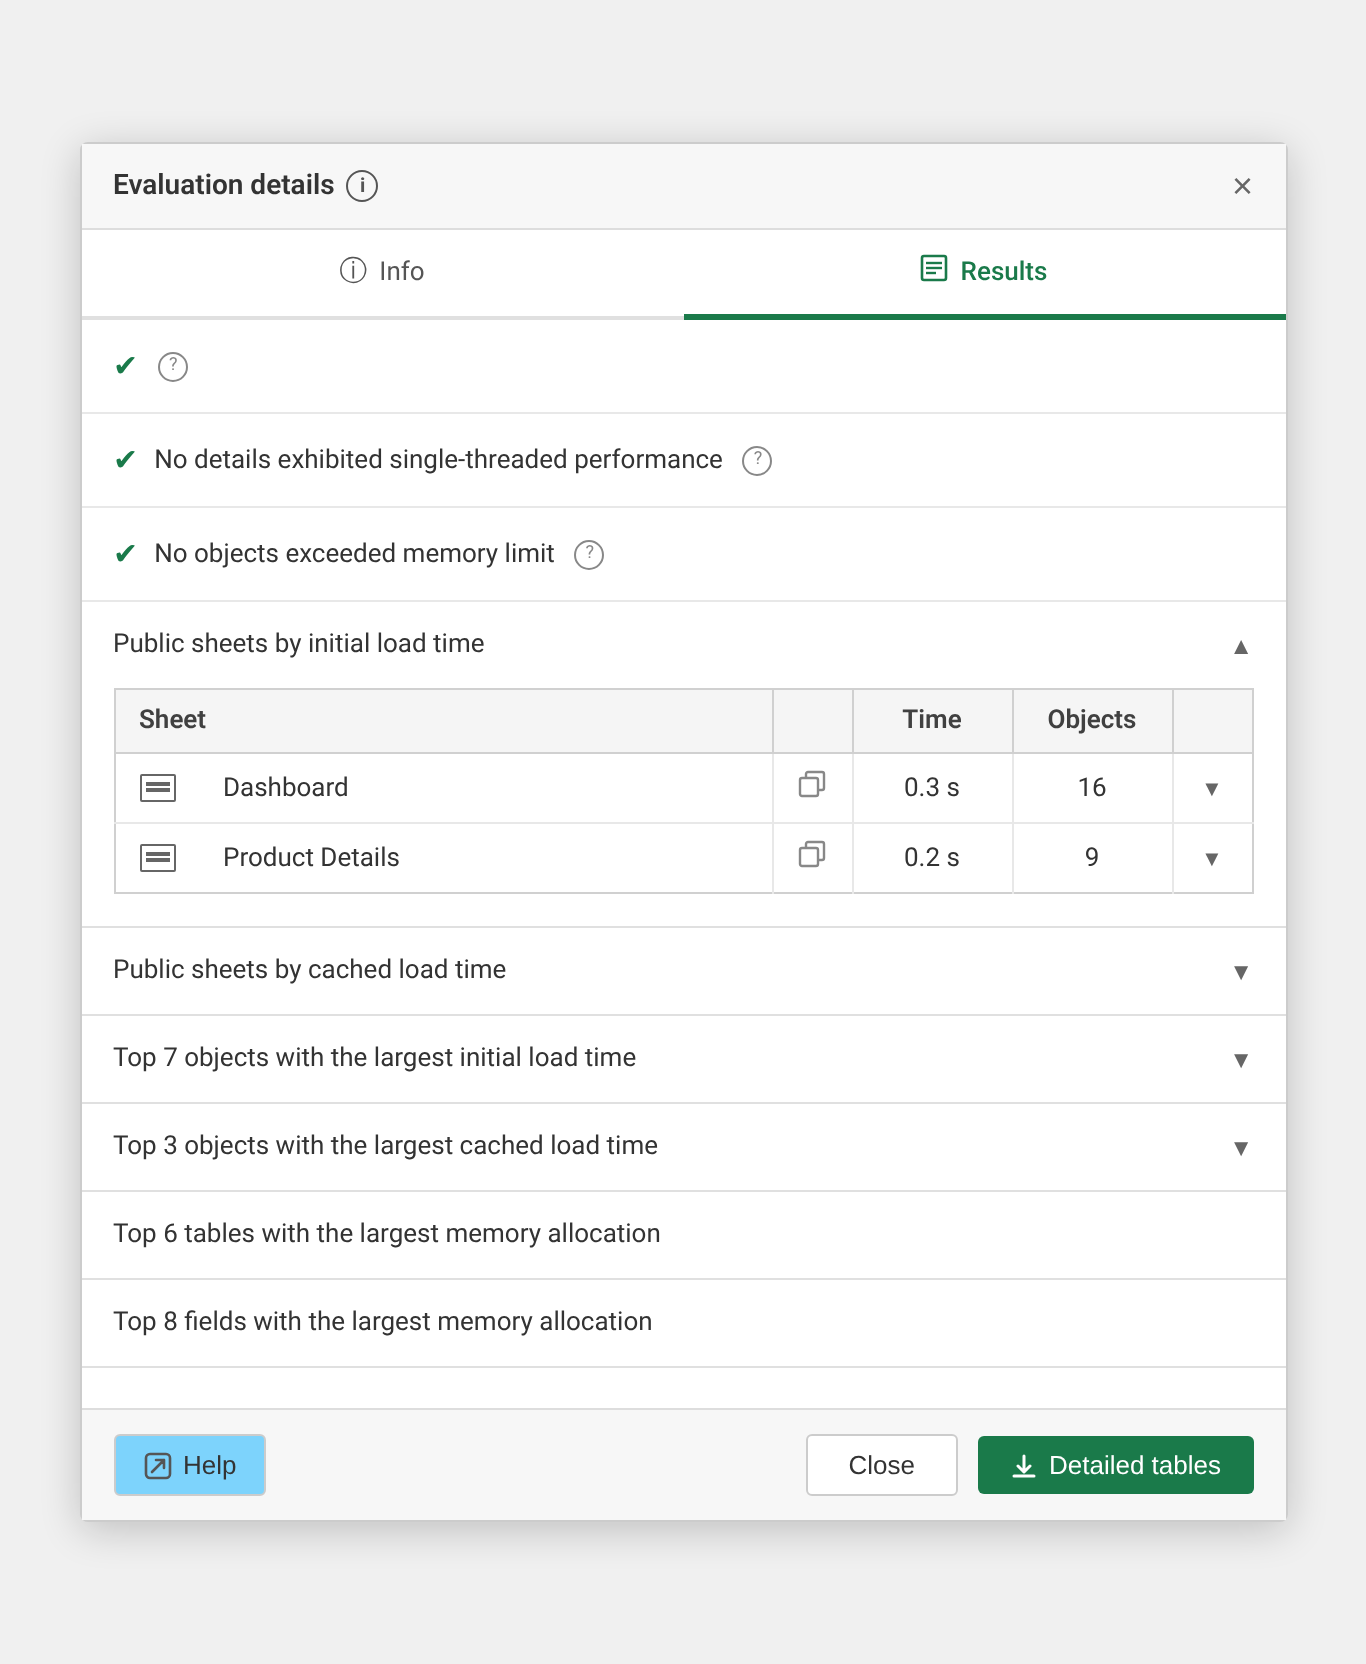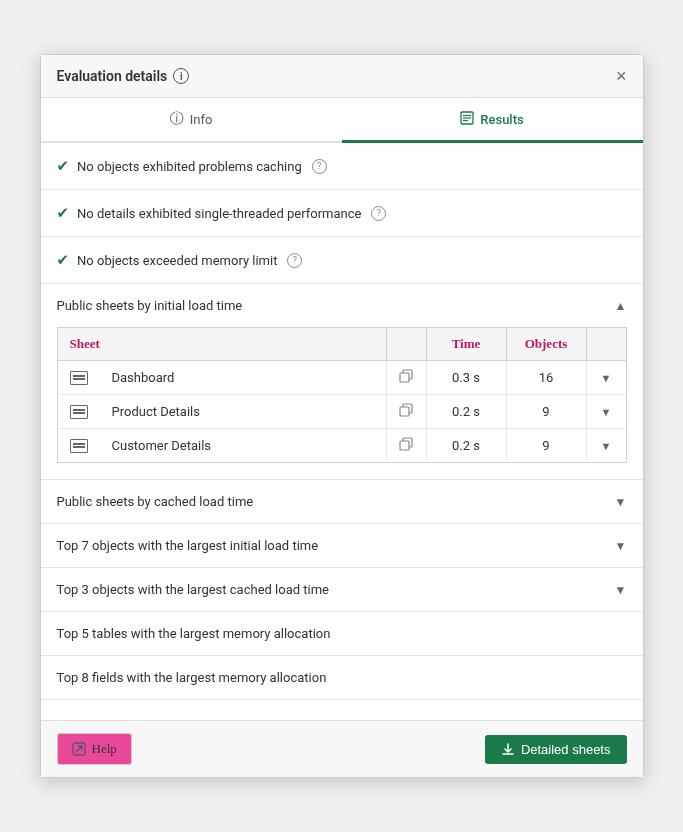--- a/index.html
+++ b/index.html
@@ -131,24 +131,23 @@
       width: 100%;
       border-collapse: collapse;
       border: 1px solid #d0d0d0;
       font-size: 13px;
     }
     .data-table th {
       background: #f5f5f5;
       padding: 8px 12px;
       text-align: left;
       font-weight: 600;
-      color: #be185d;
+      color: #404040;
       border-bottom: 1px solid #d0d0d0;
       border-right: 1px solid #d0d0d0;
-      font-family: Liberation Serif, serif;
     }
     .data-table th:last-child {
       border-right: none;
     }
     .data-table td {
       padding: 8px 12px;
       border-bottom: 1px solid #e8e8e8;
       border-right: 1px solid #e8e8e8;
       color: #333;
     }
@@ -195,26 +194,25 @@
       padding: 12px 16px;
       border-top: 1px solid #ddd;
       background: #f7f7f7;
     }
     .btn-help {
       display: flex;
       align-items: center;
       gap: 6px;
       padding: 7px 14px;
       border: 1px solid #ccc;
-      background: #ec4899;
+      background: #7dd3fc;
       border-radius: 3px;
       cursor: pointer;
       font-size: 13px;
       color: #333;
-      font-family: Liberation Serif, serif;
     }
     .btn-close {
       padding: 7px 20px;
       border: 1px solid #ccc;
       background: #fff;
       border-radius: 3px;
       cursor: pointer;
       font-size: 13px;
       color: #333;
     }
@@ -274,21 +272,20 @@
         </svg>
       </span>
       <span>Results</span>
     </div>
   </div>
 
   <div class="modal-body">
 
     <div class="check-row">
       <span class="check-icon">✔</span>
-      <span>No objects exhibited problems caching</span>
       <span class="question-circle">?</span>
     </div>
 
     <div class="check-row">
       <span class="check-icon">✔</span>
       <span>No details exhibited single-threaded performance</span>
       <span class="question-circle">?</span>
     </div>
 
     <div class="check-row">
@@ -341,37 +338,20 @@
               <td class="copy-cell">
                 <svg width="14" height="14" viewBox="0 0 14 14" fill="none" xmlns="http://www.w3.org/2000/svg">
                   <rect x="4" y="1" width="9" height="9" rx="1" stroke="#888" stroke-width="1.2"></rect>
                   <rect x="1" y="4" width="9" height="9" rx="1" stroke="#888" stroke-width="1.2" fill="white"></rect>
                 </svg>
               </td>
               <td class="time-cell" style="text-align:center;">0.2 s</td>
               <td class="objects-cell" style="text-align:center;">9</td>
               <td style="text-align:center;"><span class="row-chevron">▼</span></td>
             </tr>
-            <tr>
-              <td class="col-sheet">
-                <div class="sheet-cell">
-                  <span class="sheet-icon"></span>
-                  <span>Customer Details</span>
-                </div>
-              </td>
-              <td class="copy-cell">
-                <svg width="14" height="14" viewBox="0 0 14 14" fill="none" xmlns="http://www.w3.org/2000/svg">
-                  <rect x="4" y="1" width="9" height="9" rx="1" stroke="#888" stroke-width="1.2"></rect>
-                  <rect x="1" y="4" width="9" height="9" rx="1" stroke="#888" stroke-width="1.2" fill="white"></rect>
-                </svg>
-              </td>
-              <td class="time-cell" style="text-align:center;">0.2 s</td>
-              <td class="objects-cell" style="text-align:center;">9</td>
-              <td style="text-align:center;"><span class="row-chevron">▼</span></td>
-            </tr>
           </tbody>
         </table>
       </div>
     </div>
 
     <div class="section">
       <div class="section-header">
         <span>Public sheets by cached load time</span>
         <span class="chevron">▼</span>
       </div>
@@ -386,21 +366,21 @@
 
     <div class="section">
       <div class="section-header">
         <span>Top 3 objects with the largest cached load time</span>
         <span class="chevron">▼</span>
       </div>
     </div>
 
     <div class="section">
       <div class="section-header">
-        <span>Top 5 tables with the largest memory allocation</span>
+        <span>Top 6 tables with the largest memory allocation</span>
       </div>
     </div>
 
     <div class="section">
       <div class="section-header">
         <span>Top 8 fields with the largest memory allocation</span>
       </div>
     </div>
 
     <div style="height: 20px;"></div>
@@ -409,22 +389,23 @@
 
   <div class="modal-footer">
     <button class="btn-help">
       <svg width="14" height="14" viewBox="0 0 14 14" fill="none" xmlns="http://www.w3.org/2000/svg">
         <rect x="1" y="1" width="12" height="12" rx="2" stroke="#555" stroke-width="1.3"></rect>
         <path d="M4 10 L10 4 M10 4 H6 M10 4 V8" stroke="#555" stroke-width="1.3" stroke-linecap="round"></path>
       </svg>
       <span>Help</span>
     </button>
     <div class="footer-right">
+      <button class="btn-close">Close</button>
       <button class="btn-detailed">
         <svg width="14" height="14" viewBox="0 0 14 14" fill="none" xmlns="http://www.w3.org/2000/svg">
           <path d="M7 2 L7 9 M4 7 L7 10 L10 7" stroke="white" stroke-width="1.5" stroke-linecap="round" stroke-linejoin="round"></path>
           <line x1="2" y1="12" x2="12" y2="12" stroke="white" stroke-width="1.5" stroke-linecap="round"></line>
         </svg>
-        <span>Detailed sheets</span>
+        <span>Detailed tables</span>
       </button>
     </div>
   </div>
 </div>
 
 </body></html>

